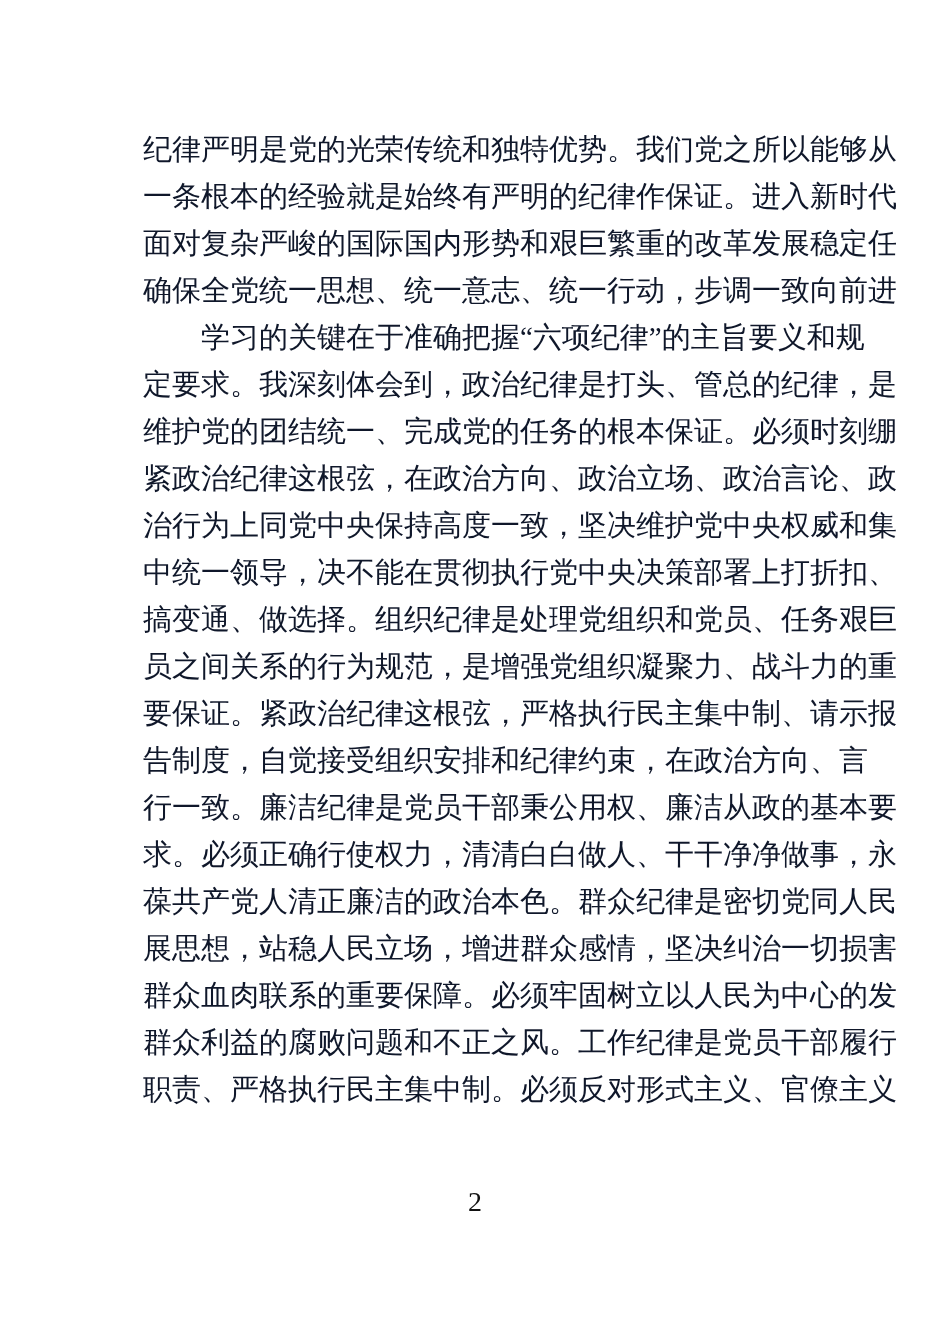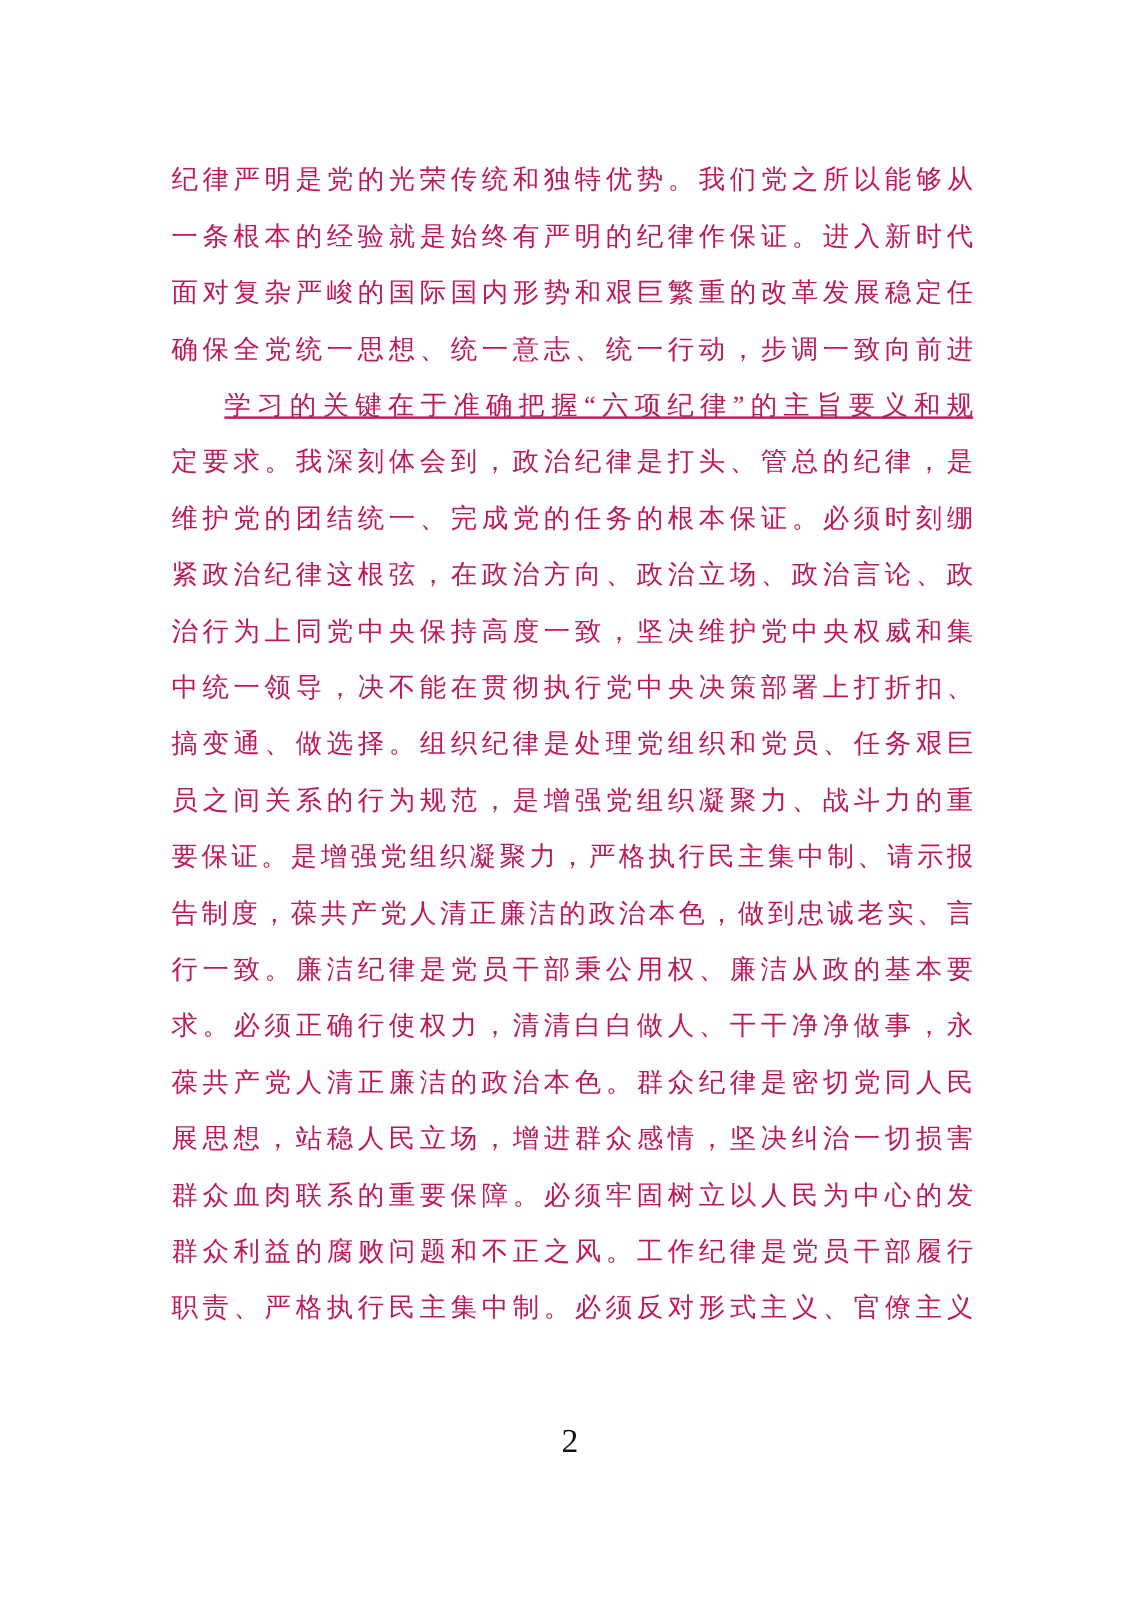--- a/index.html
+++ b/index.html
@@ -15,32 +15,31 @@
     overflow: hidden;
     font-family: "Liberation Serif", "DejaVu Serif", serif;
   }
   .doc-body {
     position: absolute;
     left: 143px;
     top: 126px;
     width: 668px;
   }
   .line {
-    font-size: 22px;
+    font-size: 29px;
     line-height: 47px;
-    color: #be185d;
+    color: #0f172a;
     text-align: justify;
     text-align-last: justify;
     white-space: nowrap;
     letter-spacing: 0;
     font-weight: 400;
   }
   .line.indent {
     text-indent: 2em;
-    text-decoration: underline;
   }
   .page-number {
     position: absolute;
     left: 0;
     top: 1186px;
     width: 950px;
     text-align: center;
     font-size: 28px;
     line-height: 32px;
     color: #111111;
@@ -57,22 +56,22 @@
       <div class="line">面对复杂严峻的国际国内形势和艰巨繁重的改革发展稳定任</div>
       <div class="line">确保全党统一思想、统一意志、统一行动，步调一致向前进</div>
       <div class="line indent">学习的关键在于准确把握“六项纪律”的主旨要义和规</div>
       <div class="line">定要求。我深刻体会到，政治纪律是打头、管总的纪律，是</div>
       <div class="line">维护党的团结统一、完成党的任务的根本保证。必须时刻绷</div>
       <div class="line">紧政治纪律这根弦，在政治方向、政治立场、政治言论、政</div>
       <div class="line">治行为上同党中央保持高度一致，坚决维护党中央权威和集</div>
       <div class="line">中统一领导，决不能在贯彻执行党中央决策部署上打折扣、</div>
       <div class="line">搞变通、做选择。组织纪律是处理党组织和党员、任务艰巨</div>
       <div class="line">员之间关系的行为规范，是增强党组织凝聚力、战斗力的重</div>
-      <div class="line">要保证。是增强党组织凝聚力，严格执行民主集中制、请示报</div>
-      <div class="line">告制度，葆共产党人清正廉洁的政治本色，做到忠诚老实、言</div>
+      <div class="line">要保证。紧政治纪律这根弦，严格执行民主集中制、请示报</div>
+      <div class="line">告制度，自觉接受组织安排和纪律约束，在政治方向、言</div>
       <div class="line">行一致。廉洁纪律是党员干部秉公用权、廉洁从政的基本要</div>
       <div class="line">求。必须正确行使权力，清清白白做人、干干净净做事，永</div>
       <div class="line">葆共产党人清正廉洁的政治本色。群众纪律是密切党同人民</div>
       <div class="line">展思想，站稳人民立场，增进群众感情，坚决纠治一切损害</div>
       <div class="line">群众血肉联系的重要保障。必须牢固树立以人民为中心的发</div>
       <div class="line">群众利益的腐败问题和不正之风。工作纪律是党员干部履行</div>
       <div class="line">职责、严格执行民主集中制。必须反对形式主义、官僚主义</div>
     </div>
   <div class="page-number">2</div>
 </div>

